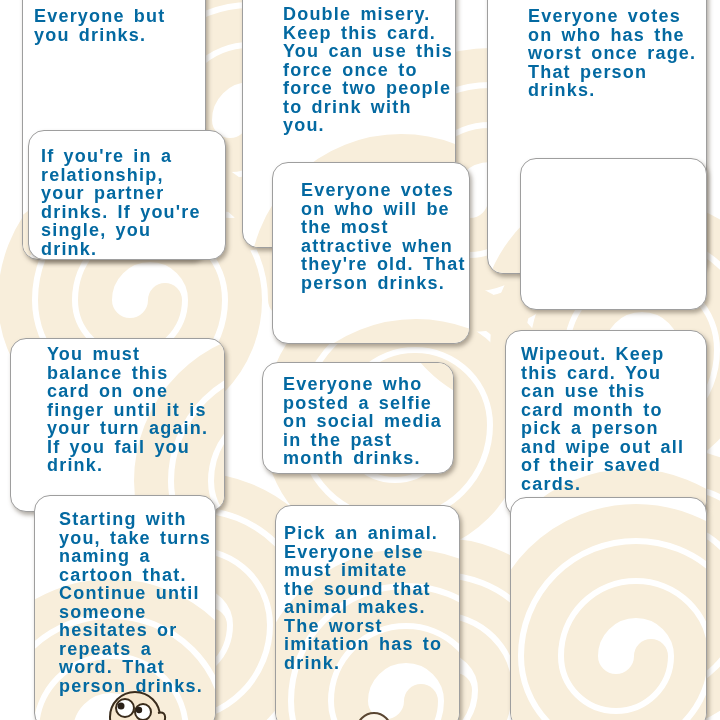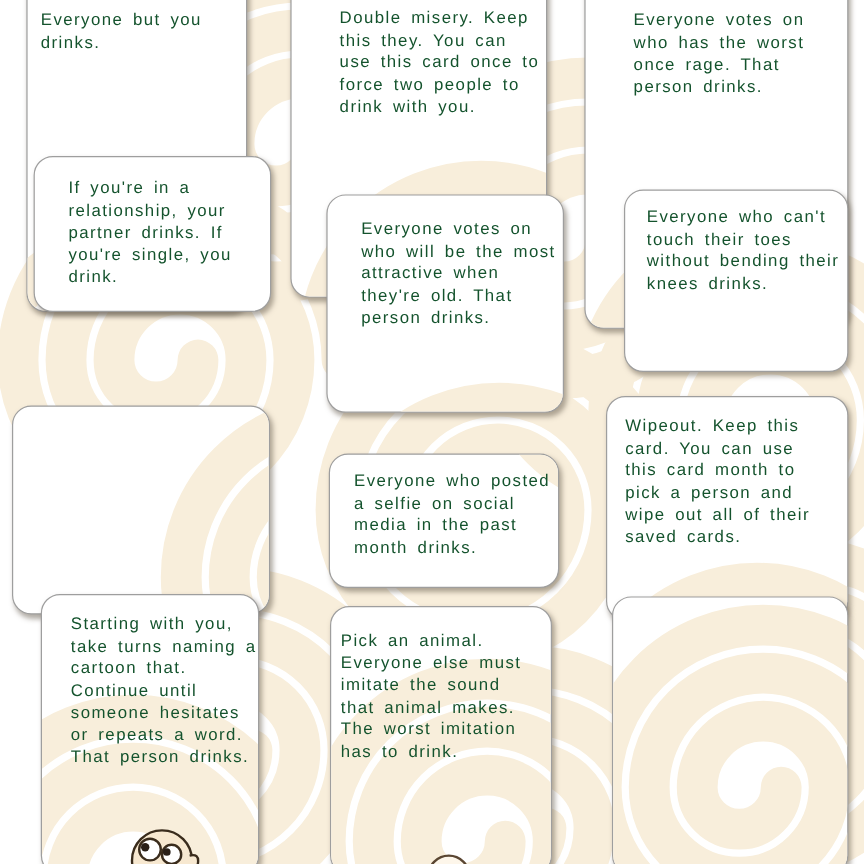--- a/index.html
+++ b/index.html
@@ -12,42 +12,42 @@
   .card{
     position:absolute;background:#ffffff;
     border:1px solid #9e9e9e;border-radius:16px;
     box-shadow:2px 3px 4px rgba(100,90,75,.5);
     overflow:hidden;
   }
   .r1{z-index:10}.r2{z-index:20}.r3{z-index:30}.r4{z-index:40}
   .spiral{position:absolute;width:400px;height:400px;pointer-events:none;}
   .txt{
     position:absolute;
-    font-weight:normal;font-size:14px;line-height:18.5px;
-    letter-spacing:1.2px;word-spacing:3px;color:#14532d;
+    font-weight:bold;font-size:18px;line-height:18.5px;
+    letter-spacing:1.2px;word-spacing:3px;color:#0369a1;
   }
   .face{position:absolute;}
   
   #c1 {left:22px;  top:-120px;width:182px;height:378px;}
   #c2 {left:242px; top:-104px;width:212px;height:350px;}
   #c3 {left:487px; top:-112px;width:218px;height:384px;}
   #c4 {left:28px;  top:130px; width:196px;height:128px;}
   #c5 {left:272px; top:162px; width:196px;height:180px;}
   #c6 {left:520px; top:158px; width:185px;height:150px;}
   #c7 {left:10px;  top:338px; width:213px;height:172px;}
-  #c8 {left:262px; top:378px; width:190px;height:110px;margin-left:12px;}
+  #c8 {left:262px; top:362px; width:190px;height:110px;}
   #c9 {left:505px; top:330px; width:200px;height:185px;}
   #c10{left:34px;  top:495px; width:180px;height:232px;}
   #c11{left:275px; top:505px; width:183px;height:222px;}
   #c12{left:510px; top:497px; width:195px;height:230px;}
   
   #c1  .txt{left:11px;top:126px;width:152px;}
   #c2  .txt{left:40px;top:108px;width:170px;}
   #c3  .txt{left:40px;top:118px;width:172px;}
-  #c4  .txt{left:28px;top:16px; width:170px;}
+  #c4  .txt{left:12px;top:16px; width:170px;}
   #c5  .txt{left:28px;top:18px; width:168px;}
   #c6  .txt{left:18px;top:12px; width:168px;}
   #c7  .txt{left:36px;top:6px;  width:170px;}
   #c8  .txt{left:20px;top:12px; width:165px;}
   #c9  .txt{left:15px;top:14px; width:172px;}
   #c10 .txt{left:24px;top:14px; width:156px;}
   #c11 .txt{left:8px;top:18px; width:160px;}
   #c12 .txt{left:28px;top:36px; width:162px;}
   
   #c1  .spiral{left:-122px;top:250px;}
@@ -115,21 +115,21 @@
   <div id="c1" class="card r1">
     <svg class="spiral" viewBox="0 0 400 400">
         <use href="#spiral-path"></use>
       </svg>
     <div class="txt">Everyone but you drinks.</div>
   </div>
   <div id="c2" class="card r1">
     <svg class="spiral" viewBox="0 0 400 400">
         <use href="#spiral-path"></use>
       </svg>
-    <div class="txt">Double misery. Keep this they. You can use this card once to force two people to drink with you.</div>
+    <div class="txt">Double misery. Keep this card. You can use this force once to force two people to drink with you.</div>
   </div>
   <div id="c3" class="card r1">
     <svg class="spiral" viewBox="0 0 400 400">
         <use href="#spiral-path"></use>
       </svg>
     <div class="txt">Everyone votes on who has the worst once rage. That person drinks.</div>
   </div>
 
   <div id="c4" class="card r2">
 
@@ -138,27 +138,27 @@
   <div id="c5" class="card r2">
     <svg class="spiral" viewBox="0 0 400 400">
         <use href="#spiral-path"></use>
       </svg>
     <div class="txt">Everyone votes on who will be the most attractive when they're old. That person drinks.</div>
   </div>
   <div id="c6" class="card r2">
     <svg class="spiral" viewBox="0 0 400 400">
         <use href="#spiral-path"></use>
       </svg>
-    <div class="txt">Everyone who can't touch their toes without bending their knees drinks.</div>
   </div>
 
   <div id="c7" class="card r3">
     <svg class="spiral" viewBox="0 0 400 400">
         <use href="#spiral-path"></use>
       </svg>
+    <div class="txt">You must balance this card on one finger until it is your turn again. If you fail you drink.</div>
   </div>
   <div id="c8" class="card r3">
     <svg class="spiral" viewBox="0 0 400 400">
         <use href="#spiral-path"></use>
       </svg>
     <div class="txt">Everyone who posted a selfie on social media in the past month drinks.</div>
   </div>
   <div id="c9" class="card r3">
     <svg class="spiral" viewBox="0 0 400 400">
         <use href="#spiral-path"></use>

